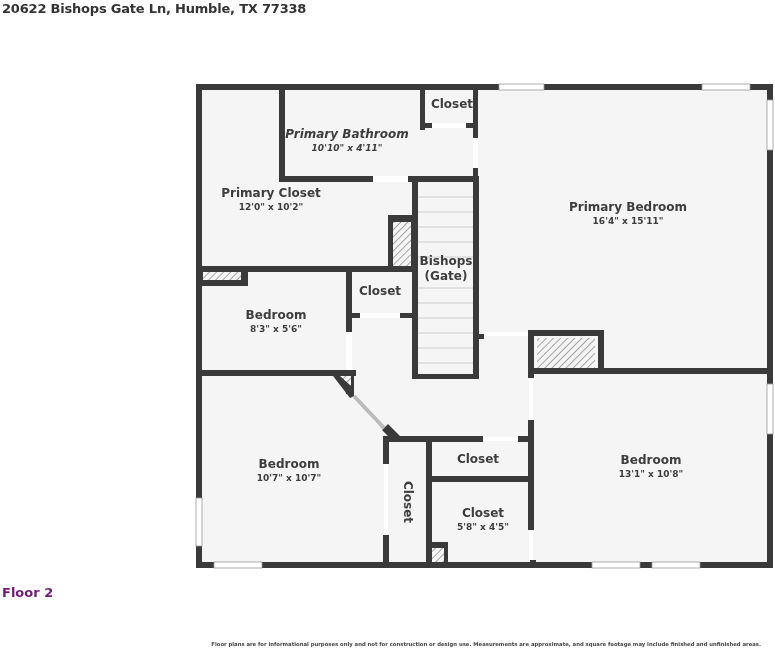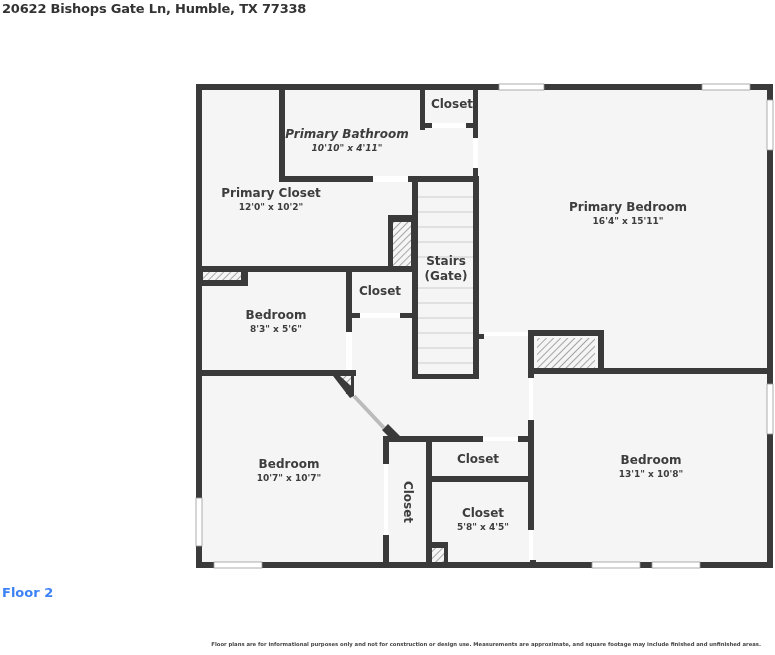--- a/index.html
+++ b/index.html
@@ -1,18 +1,18 @@
 <!DOCTYPE html>
 <html><head>
 <meta charset="utf-8">
 <style>
   html,body{margin:0;padding:0;background:#fff;}
   body{width:775px;height:655px;position:relative;overflow:hidden;font-family:"DejaVu Sans","Liberation Sans",sans-serif;color:#3a3a3a;}
   .addr{position:absolute;left:2px;top:1px;font-size:13px;font-weight:bold;color:#333;letter-spacing:-0.2px;}
-  .floor{position:absolute;left:2px;top:585px;font-size:13px;font-weight:bold;color:#3b82f6;}
+  .floor{position:absolute;left:2px;top:585px;font-size:13px;font-weight:bold;color:#701a75;}
   .disc{position:absolute;right:14px;top:641px;font-size:5.3px;font-weight:bold;color:#444;white-space:nowrap;}
   svg.plan{position:absolute;left:0;top:0;}
   .room{position:absolute;text-align:center;transform:translate(-50%,-50%);white-space:nowrap;}
   .room .n{font-size:12px;font-weight:bold;color:#3d3d3d;display:block;line-height:15px;}
   .room .d{font-size:9px;font-weight:bold;color:#3d3d3d;display:block;line-height:13px;}
   .vert{transform:translate(-50%,-50%) rotate(90deg);}
 </style>
 </head>
 <body>
 
@@ -132,21 +132,21 @@
   </div>
 <div class="room" style="left:347px;top:141px;font-style:italic;">
     <span class="n">Primary Bathroom</span>
     <span class="d">10'10" x 4'11"</span>
   </div>
 <div class="room" style="left:271px;top:200px;">
     <span class="n">Primary Closet</span>
     <span class="d">12'0" x 10'2"</span>
   </div>
 <div class="room" style="left:446px;top:269px;">
-    <span class="n">Stairs</span>
+    <span class="n">Bishops</span>
     <span class="n">(Gate)</span>
   </div>
 <div class="room" style="left:628px;top:214px;">
     <span class="n">Primary Bedroom</span>
     <span class="d">16'4" x 15'11"</span>
   </div>
 <div class="room" style="left:380px;top:291px;">
     <span class="n">Closet</span>
   </div>
 <div class="room" style="left:276px;top:322px;">

